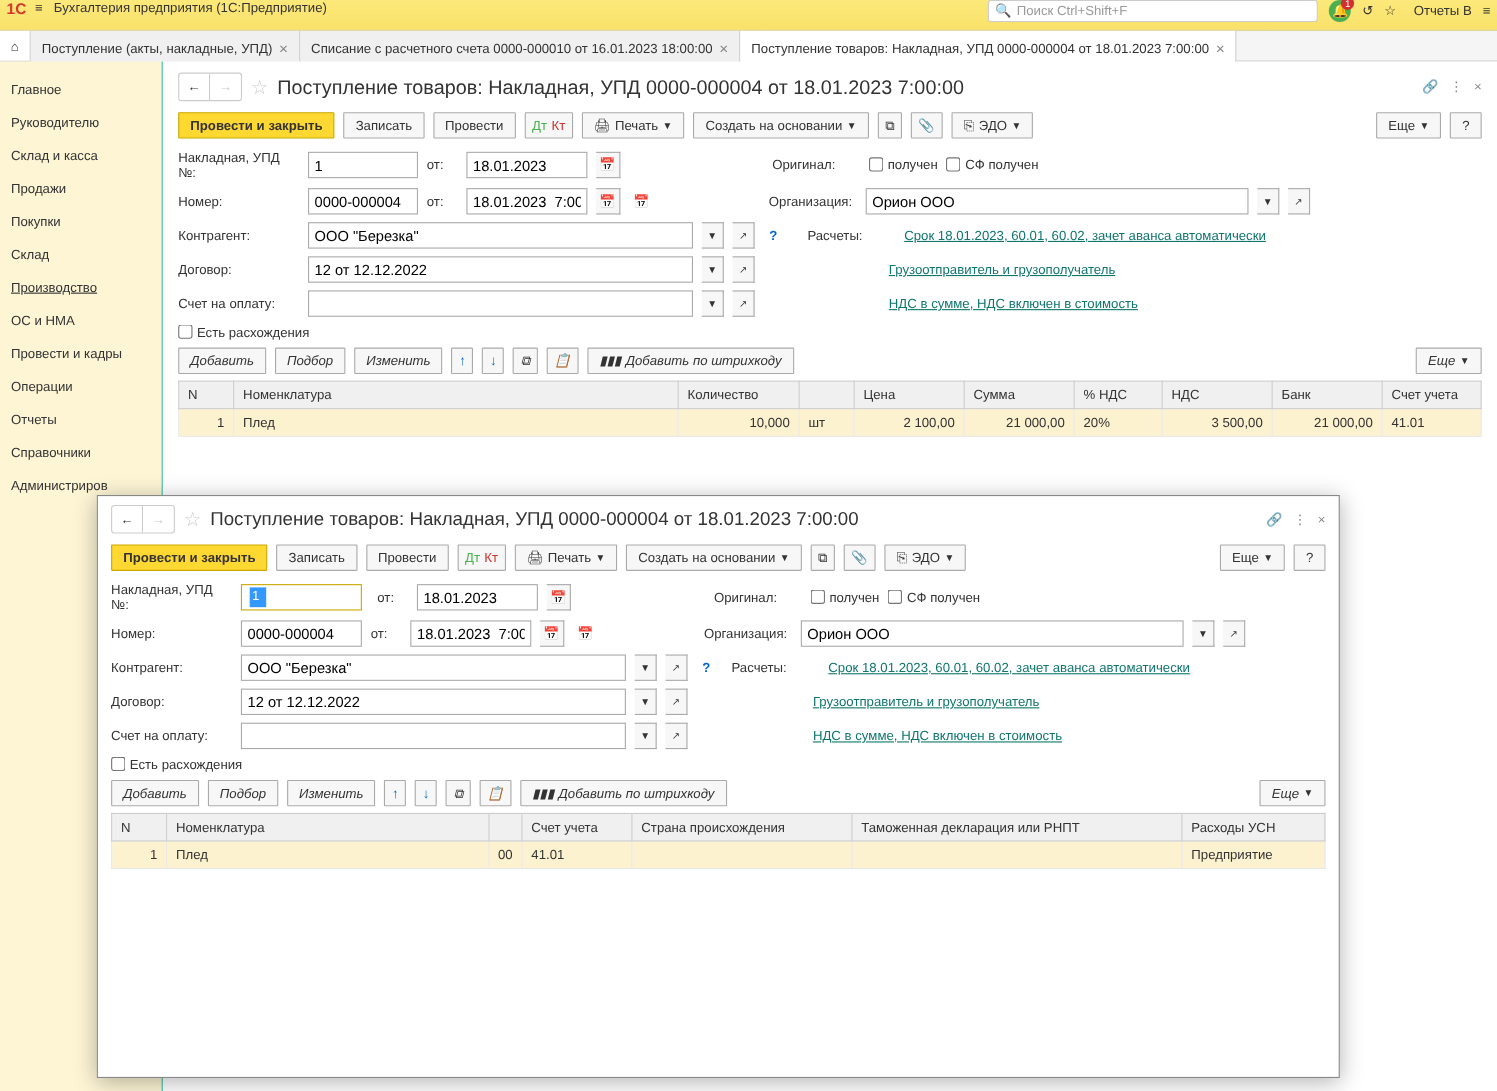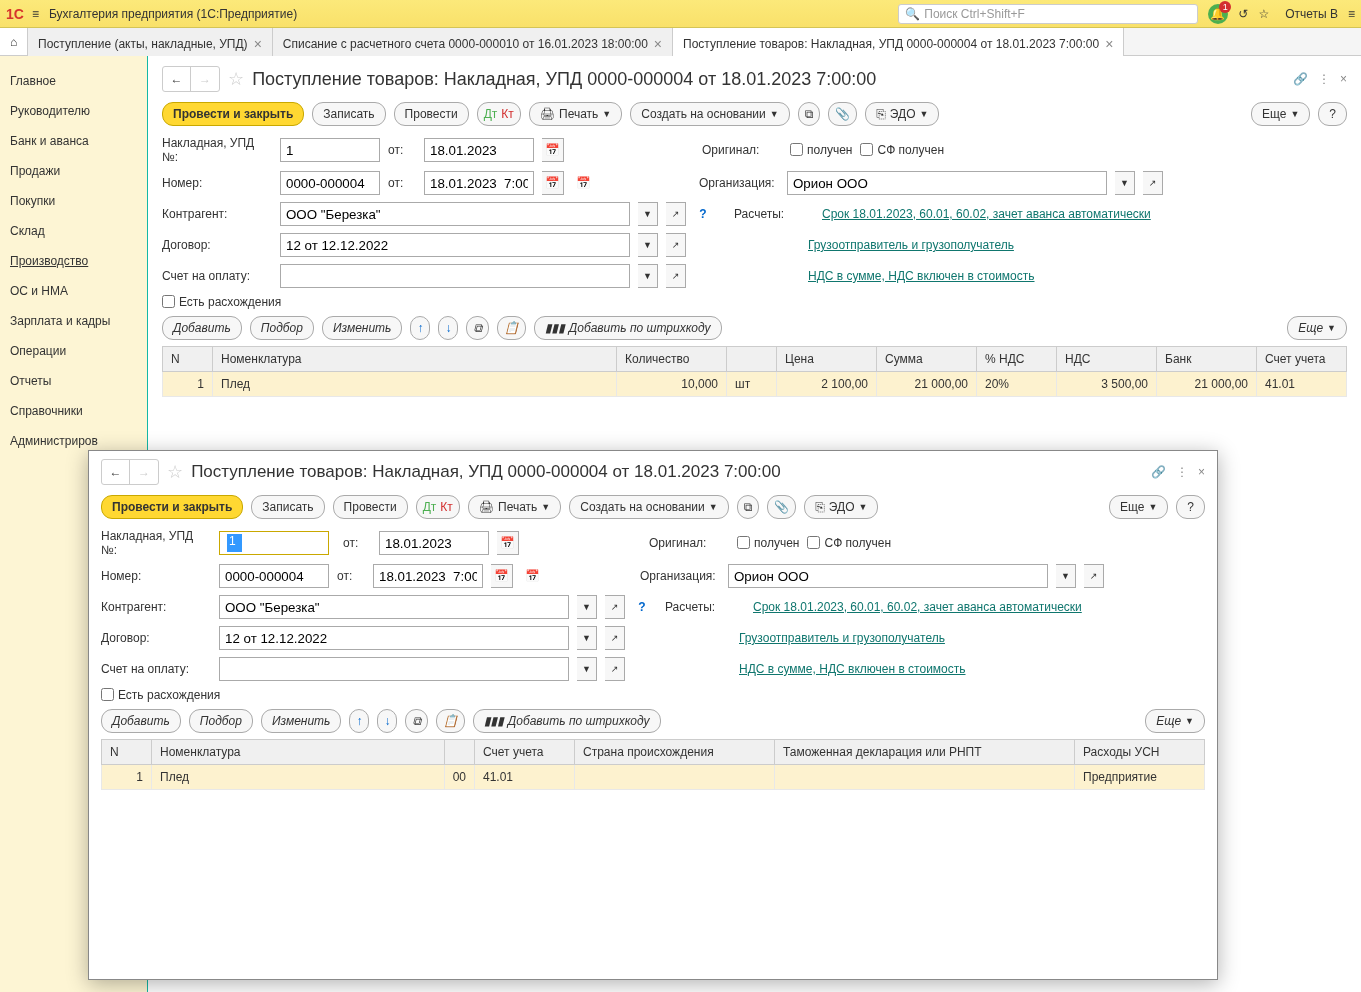--- a/index.html
+++ b/index.html
@@ -1,19 +1,19 @@
 <!DOCTYPE html>
 <html><head>
 <meta charset="utf-8">
 <style>
 * { box-sizing: border-box; margin: 0; padding: 0; font-family: Arial, sans-serif; }
 body { background: #fff; font-size: 12px; color: #333; overflow: hidden; width: 1361px; height: 992px; position: relative; }
 
 
-.topbar { background: linear-gradient(#fce97a, #f9e16a); height: 28px; display: flex; align-items: center; padding: 0 6px; border-bottom: 1px solid #d4c456; }
+.topbar { background: linear-gradient(#fce97a, #f9e16a); height: 28px; display: flex; align-items: flex-start; padding: 0 6px; border-bottom: 1px solid #d4c456; }
 .topbar .logo { color: #d6342c; font-weight: bold; font-size: 14px; margin-right: 8px; }
 .topbar .menu-icon { margin-right: 10px; cursor: pointer; }
 .topbar .title { flex: 0 0 auto; }
 .topbar .spacer { flex: 1; }
 .topbar .search { background: #fff; border: 1px solid #ccc; border-radius: 3px; padding: 2px 6px; width: 300px; display: flex; align-items: center; color: #999; }
 .topbar .search .mag { margin-right: 4px; }
 .topbar .right-icons { display: flex; align-items: center; gap: 10px; margin-left: 10px; }
 .topbar .bell { width: 20px; height: 20px; background: #4caf50; border-radius: 50%; display: flex; align-items: center; justify-content: center; color: #fff; position: relative; }
 .topbar .bell .badge { position: absolute; top: -3px; right: -3px; background: #d32f2f; color: #fff; font-size: 9px; border-radius: 50%; width: 12px; height: 12px; display: flex; align-items: center; justify-content: center; }
 .topbar .user { margin-left: 6px; }
@@ -38,35 +38,35 @@
 .dochead { display: flex; align-items: center; gap: 8px; margin-bottom: 10px; }
 .navarrows { display: flex; border: 1px solid #ccc; border-radius: 3px; }
 .navarrows div { width: 28px; height: 24px; display: flex; align-items: center; justify-content: center; cursor: pointer; }
 .navarrows div:first-child { border-right: 1px solid #ccc; }
 .star { color: #ccc; font-size: 18px; cursor: pointer; }
 .doctitle { font-size: 18px; font-weight: normal; }
 .dochead .right-icons2 { margin-left: auto; display: flex; gap: 10px; color: #888; }
 
 
 .toolbar { display: flex; gap: 8px; margin-bottom: 10px; align-items: center; }
-.btn { border: 1px solid #aaa; background: #f7f7f7; padding: 4px 10px; border-radius: 11px; cursor: pointer; white-space: nowrap; display: inline-flex; align-items: center; gap: 4px; }
+.btn { border: 1px solid #aaa; background: #f7f7f7; padding: 4px 10px; border-radius: 1px; cursor: pointer; white-space: nowrap; display: inline-flex; align-items: center; gap: 4px; }
 .btn.primary { background: #ffd832; border-color: #c9a800; font-weight: bold; }
 .btn.icon { padding: 4px 6px; }
 .btn .caret { font-size: 9px; }
 .toolbar .right { margin-left: auto; display: flex; gap: 8px; }
 
 
 .formrow { display: flex; align-items: center; margin-bottom: 7px; gap: 8px; }
 .formrow .lbl { width: 110px; }
 .formrow .lbl2 { width: 80px; }
 .input { border: 1px solid #aaa; padding: 3px 5px; background: #fff; height: 24px; }
 .input.w100 { width: 100px; }
 .input.w110 { width: 110px; }
 .input.w350 { width: 350px; }
-.input.w330 { width: 320px; }
+.input.w330 { width: 348px; }
 .datebtn { border: 1px solid #aaa; border-left: none; width: 22px; height: 24px; display: flex; align-items: center; justify-content: center; background: #f7f7f7; cursor: pointer; }
 .selbtn { border: 1px solid #aaa; border-left: none; width: 20px; height: 24px; display: flex; align-items: center; justify-content: center; background: #f7f7f7; cursor: pointer; font-size: 9px; }
 .link { color: #0f766e; text-decoration: underline; cursor: pointer; }
 .checkbox { display: flex; align-items: flex-start; gap: 4px; }
 .checkbox input { margin: 0; }
 
 
 .tbltoolbar { display: flex; gap: 8px; margin: 6px 0; font-style: italic; }
 .tbltoolbar .right { margin-left: auto; }
 
@@ -120,27 +120,27 @@
   <div class="tab active">
       <span>Поступление товаров: Накладная, УПД 0000-000004 от 18.01.2023 7:00:00</span>
       <span class="close">×</span>
     </div>
 </div>
 
 <div class="main">
   <div class="sidebar">
     <div class="item">Главное</div>
     <div class="item">Руководителю</div>
-    <div class="item">Банк и аванса</div>
+    <div class="item">Склад и касса</div>
     <div class="item">Продажи</div>
     <div class="item">Покупки</div>
     <div class="item">Склад</div>
     <div class="item active">Производство</div>
     <div class="item">ОС и НМА</div>
-    <div class="item">Зарплата и кадры</div>
+    <div class="item">Провести и кадры</div>
     <div class="item">Операции</div>
     <div class="item">Отчеты</div>
     <div class="item">Справочники</div>
     <div class="item">Администриров</div>
   </div>
 
   <div class="content">
     <div class="docpanel">
       <div class="dochead">
         <div class="navarrows">

